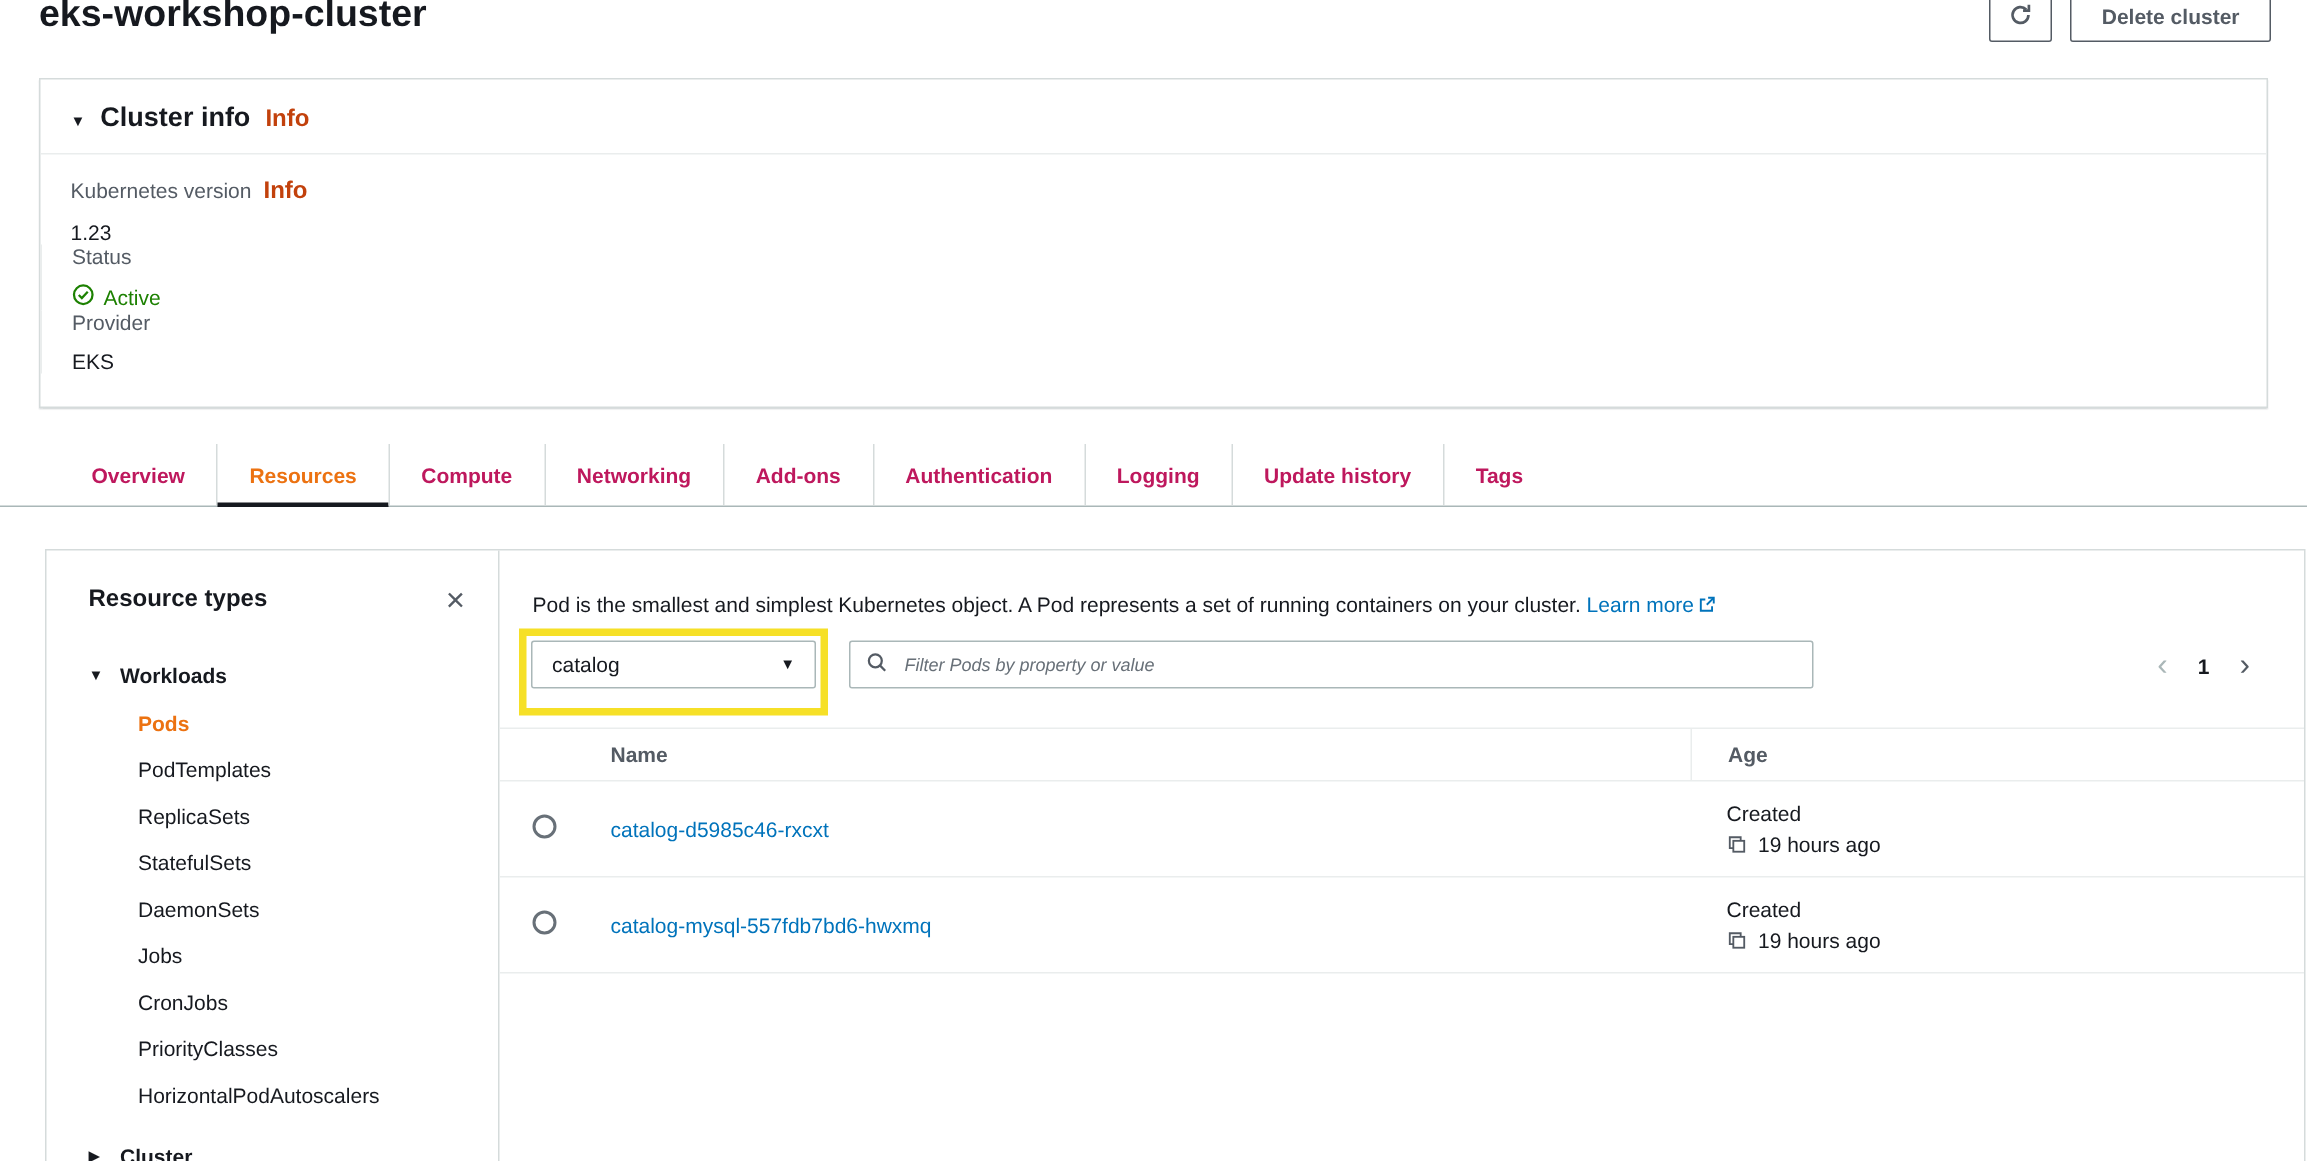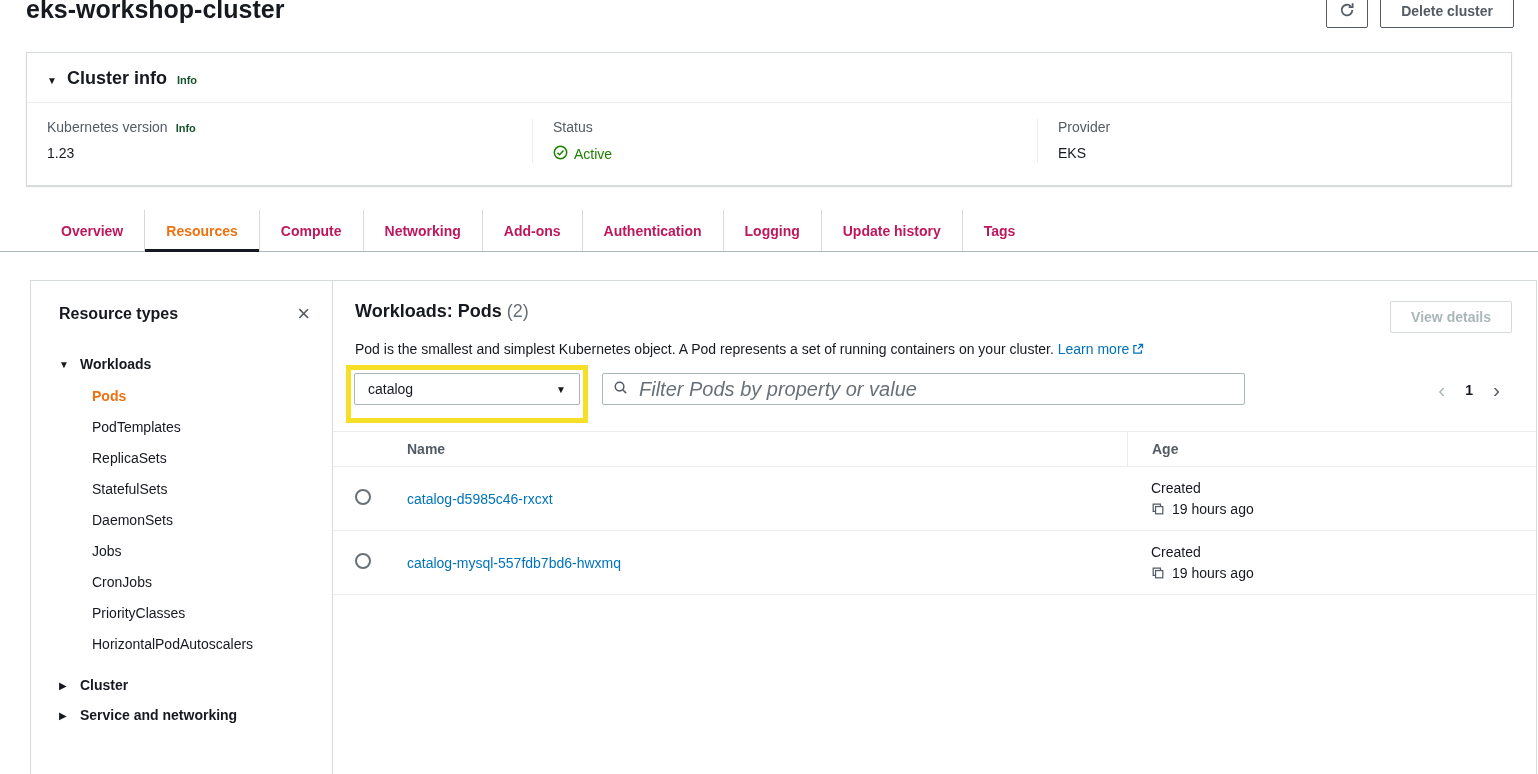--- a/index.html
+++ b/index.html
@@ -17,22 +17,22 @@
   .header-actions { display: flex; gap: 12px; margin-top: 1px; }
   .btn { background: #fff; border: 1px solid #545b64; border-radius: 2px; color: #545b64; font-weight: 700; font-size: 14px; height: 34px; padding: 0 20px; cursor: pointer; font-family: inherit; }
   .btn-icon { width: 42px; padding: 0; display: flex; align-items: center; justify-content: center; }
   .btn-icon svg { width: 16px; height: 16px; }
 
   
   .card { margin: 24px 26px 0 26px; border: 1px solid #d5dbdb; background: #fff; box-shadow: 0 1px 1px 0 rgba(0,28,36,.15); }
   .card-header { padding: 15px 20px 13px 20px; border-bottom: 1px solid #eaeded; display: flex; align-items: baseline; gap: 10px; }
   .tri { font-size: 10px; color: #16191f; }
   .card-title { font-size: 18px; font-weight: 700; }
-  .info-link { color: #14532d; font-size: 11px; font-weight: 700; cursor: pointer; text-decoration: none; }
-  .card-body { display: flex; padding: 16px 0 22px 0; }
+  .info-link { color: #c2410c; font-size: 16px; font-weight: 700; cursor: pointer; text-decoration: none; }
+  .card-body { display: flex; padding: 16px 0 22px 0; flex-direction: column; }
   .field-col { width: 505px; padding: 0 20px; }
   .field-col + .field-col { border-left: 1px solid #eaeded; }
   .field-col:last-child { flex: 1; }
   .field-label { color: #545b64; display: flex; gap: 8px; align-items: baseline; }
   .field-value { margin-top: 10px; }
   .status-active { color: #1d8102; display: flex; align-items: center; gap: 6px; }
   .status-active svg { width: 15px; height: 15px; }
 
   
   .tabs { display: flex; margin-top: 24px; border-bottom: 1px solid #aab7b8; padding-left: 40px; }
@@ -63,25 +63,25 @@
   .main-title { font-size: 18px; font-weight: 700; margin: 0; }
   .count { color: #687078; font-weight: 400; }
   .btn-disabled { background: #fff; border: 1px solid #d5dbdb; border-radius: 2px; color: #aab7b8; font-weight: 700; font-size: 14px; height: 32px; padding: 0 20px; font-family: inherit; }
   .desc { margin-top: 8px; }
   .learn-more { color: #0073bb; text-decoration: none; cursor: pointer; white-space: nowrap; }
   .ext-icon svg { width: 12px; height: 12px; vertical-align: -1px; margin-left: 3px; }
 
   
   .filter-row { display: flex; align-items: flex-start; margin-top: 12px; }
   .highlight { border: 5px solid #f6e027; padding: 3px 3px 13px 3px; margin: -4px 0 0 -9px; }
-  .dropdown { width: 226px; height: 32px; border: 1px solid #aab7b8; border-radius: 2px; background: #fff; display: flex; align-items: center; justify-content: space-between; padding: 0 13px; cursor: pointer; }
+  .dropdown { width: 190px; height: 32px; border: 1px solid #aab7b8; border-radius: 2px; background: #fff; display: flex; align-items: center; justify-content: space-between; padding: 0 13px; cursor: pointer; }
   .dropdown .caret { font-size: 10px; color: #16191f; }
   .search-box { display: flex; align-items: center; gap: 9px; width: 643px; height: 32px; border: 1px solid #aab7b8; border-radius: 2px; padding: 0 10px; margin: 4px 0 0 14px; background: #fff; }
   .search-box svg { width: 15px; height: 15px; flex-shrink: 0; }
-  .search-input { border: none; outline: none; flex: 1; font-size: 20px; font-family: inherit; color: #7f1d1d; background: transparent; font-style: italic; }
+  .search-input { border: none; outline: none; flex: 1; font-size: 12px; font-family: inherit; color: #7f1d1d; background: transparent; font-style: italic; }
   .search-input::placeholder { color: #687078; font-style: italic; }
   .pagination { margin-left: auto; margin-top: 10px; display: flex; align-items: center; gap: 20px; padding-right: 12px; }
   .chev { font-size: 21px; line-height: 1; cursor: pointer; }
   .chev-left { color: #aab7b8; }
   .chev-right { color: #545b64; }
   .page-num { font-weight: 700; }
 
   
   .table { margin: 8px -24px 0 -22px; }
   .thead { display: flex; align-items: center; border-top: 1px solid #eaeded; border-bottom: 1px solid #eaeded; height: 36px; font-weight: 700; color: #545b64; }
@@ -186,27 +186,20 @@
         <span>Cluster</span>
       </div>
       <div class="tree-parent">
         <span class="tri">▶</span>
         <span>Service and networking</span>
       </div>
     </div>
   </div>
 
   <div class="main">
-    <div class="main-header">
-      <h2 class="main-title">
-        <span>Workloads: Pods</span>
-        <span class="count">(2)</span>
-      </h2>
-      <button class="btn-disabled">View details</button>
-    </div>
 
     <div class="desc">
       <span>Pod is the smallest and simplest Kubernetes object. A Pod represents a set of running containers on your cluster.</span>
       <a class="learn-more"><span>Learn more</span><span class="ext-icon"><svg viewBox="0 0 16 16">
               <path d="M6.5 3.5H2.5v10h10v-4" fill="none" stroke="#0073bb" stroke-width="1.7"></path>
               <path d="M9 2h5v5" fill="none" stroke="#0073bb" stroke-width="1.7"></path>
               <path d="M13.6 2.4L7.8 8.2" fill="none" stroke="#0073bb" stroke-width="1.7"></path>
             </svg></span></a>
     </div>
 

